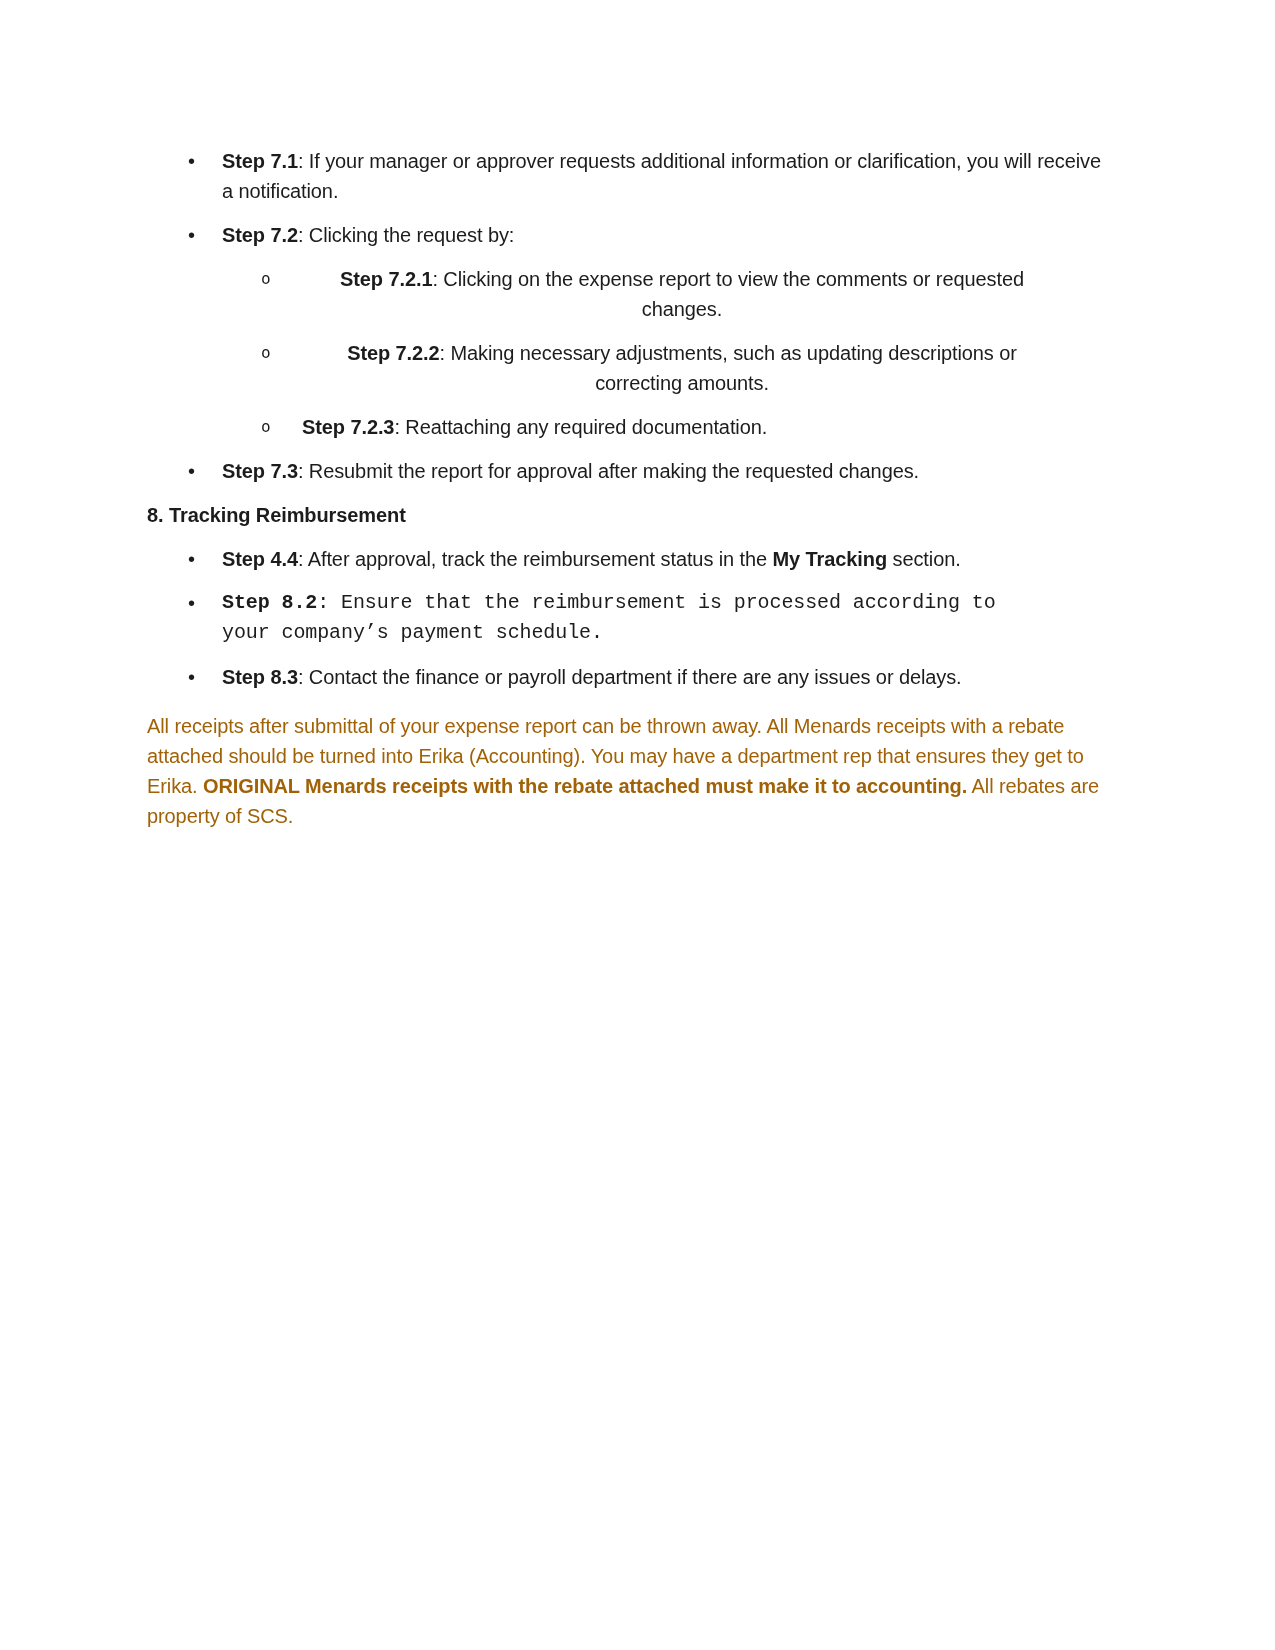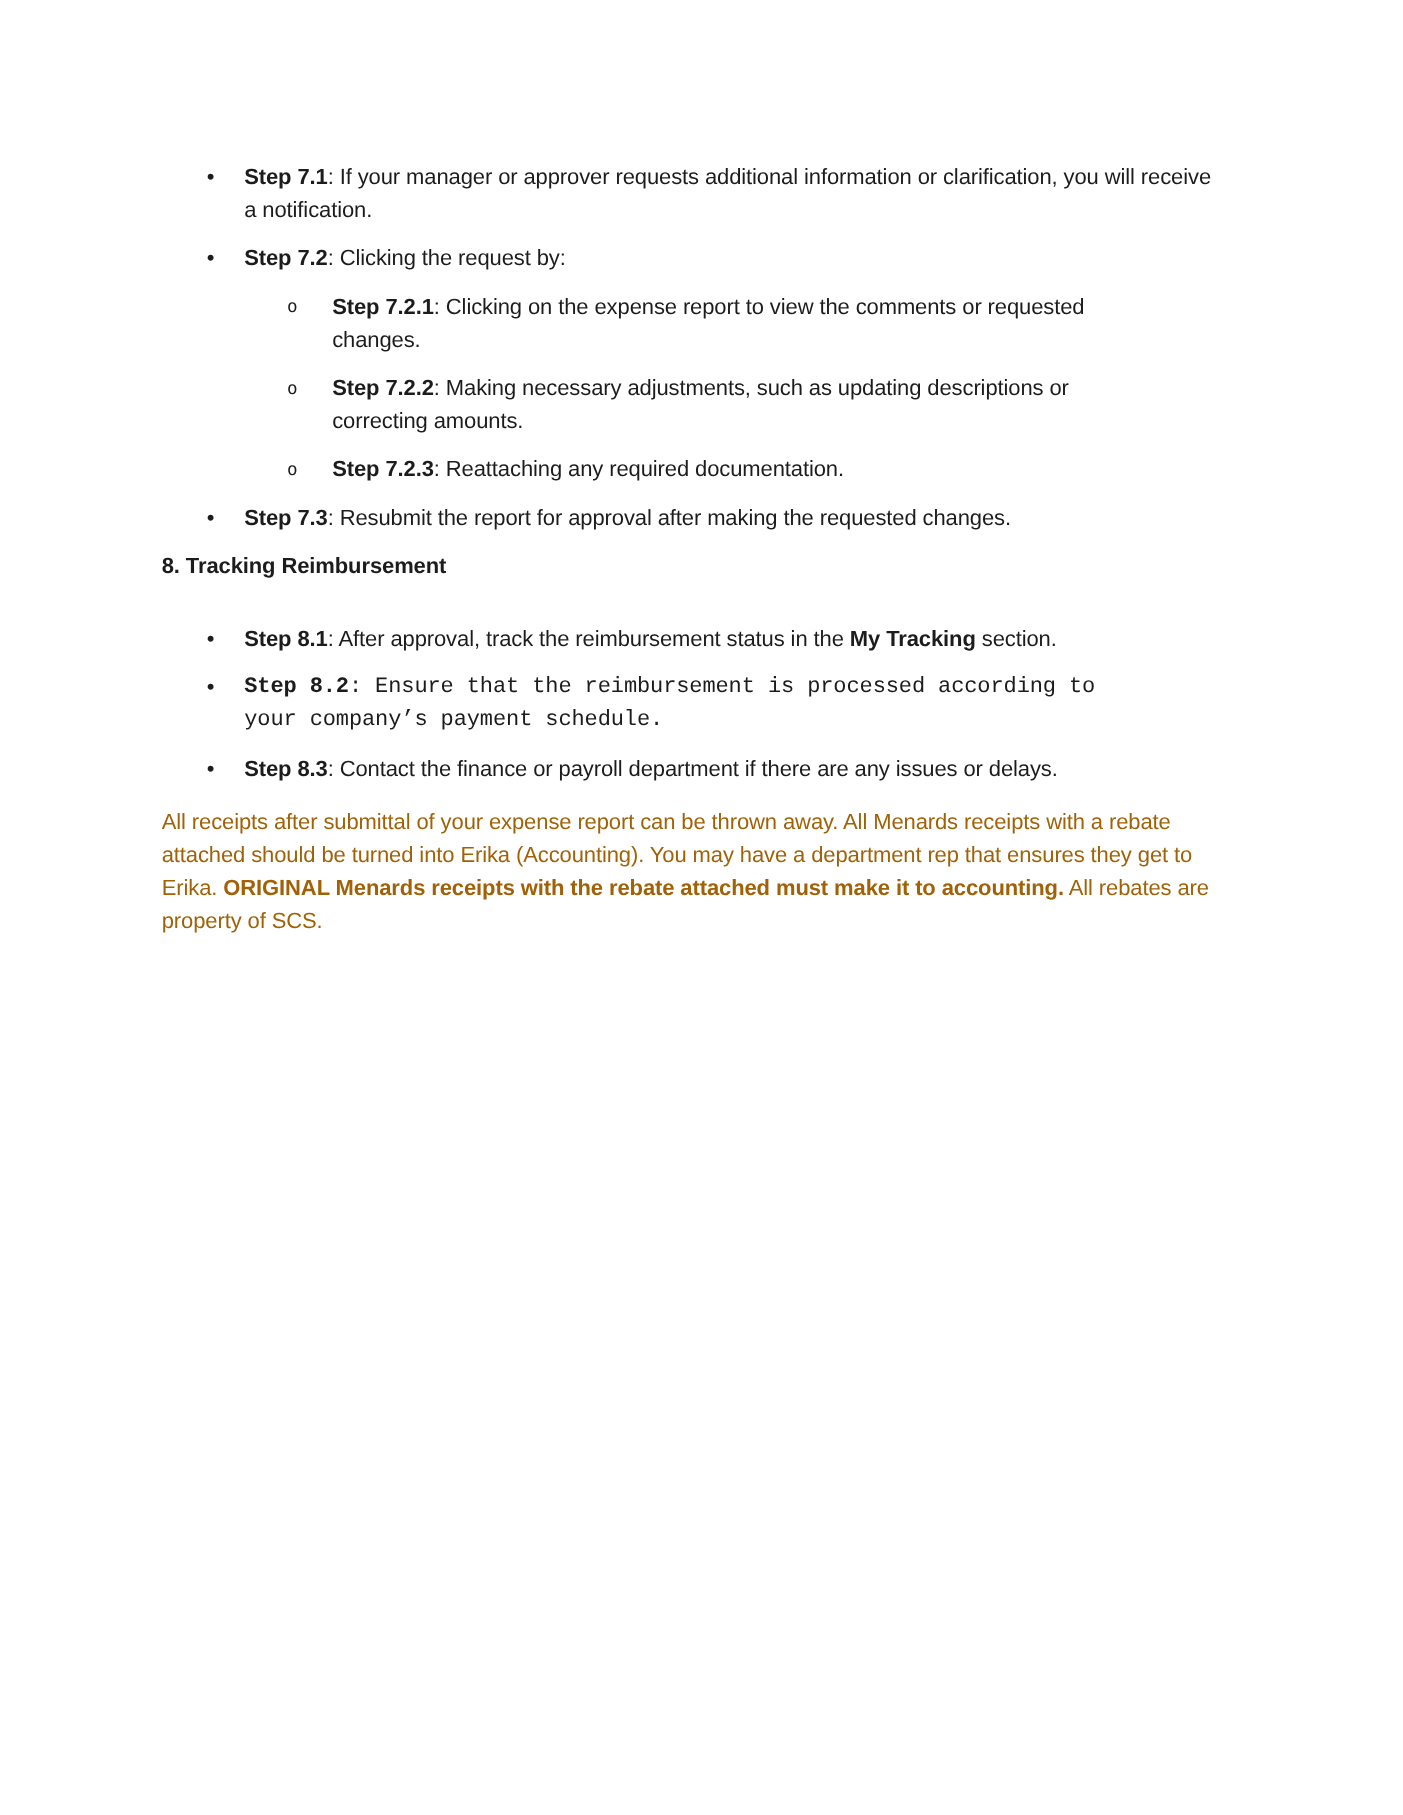--- a/index.html
+++ b/index.html
@@ -32,26 +32,26 @@
   .item.l1 { padding-left: 75px; }
   .item.l1 .marker { left: 41px; }
   .item.l2 { padding-left: 155px; }
   .item.l2 .marker {
     left: 114px;
     font-family: "DejaVu Sans Mono", monospace;
     font-size: 16px;
   }
   .txt { display: block; }
   .mw890 { max-width: 890px; }
-  .mw760 { max-width: 760px; }
+  .mw760 { max-width: 760px; text-align: center; }
   .mw800 { max-width: 800px; font-family: Liberation Mono, monospace; }
   .b { font-weight: bold; }
   .heading {
     font-weight: bold;
-    margin: 7px 0 36px 0;
+    margin: 7px 0 14px 0;
   }
   .closing {
     margin: 19px 0 0 0;
     color: #a16207;
   }
 </style>
 </head>
 <body>
 
 <div class="page">
@@ -84,21 +84,21 @@
 
     <div class="para item l1">
       <span class="marker">•</span>
       <span class="txt"><span class="b">Step 7.3</span><span>: Resubmit the report for approval after making the requested changes.</span></span>
     </div>
 
     <div class="para heading">8. Tracking Reimbursement</div>
 
     <div class="para item l1">
       <span class="marker">•</span>
-      <span class="txt"><span class="b">Step 8.1</span><span>: After approval, track the reimbursement status in the </span><span class="b">My Tracking</span><span> section.</span></span>
+      <span class="txt"><span class="b">Step 4.4</span><span>: After approval, track the reimbursement status in the </span><span class="b">My Tracking</span><span> section.</span></span>
     </div>
 
     <div class="para item l1">
       <span class="marker">•</span>
       <span class="txt mw800"><span class="b">Step 8.2</span><span>: Ensure that the reimbursement is processed according to your company’s payment schedule.</span></span>
     </div>
 
     <div class="para item l1">
       <span class="marker">•</span>
       <span class="txt"><span class="b">Step 8.3</span><span>: Contact the finance or payroll department if there are any issues or delays.</span></span>

